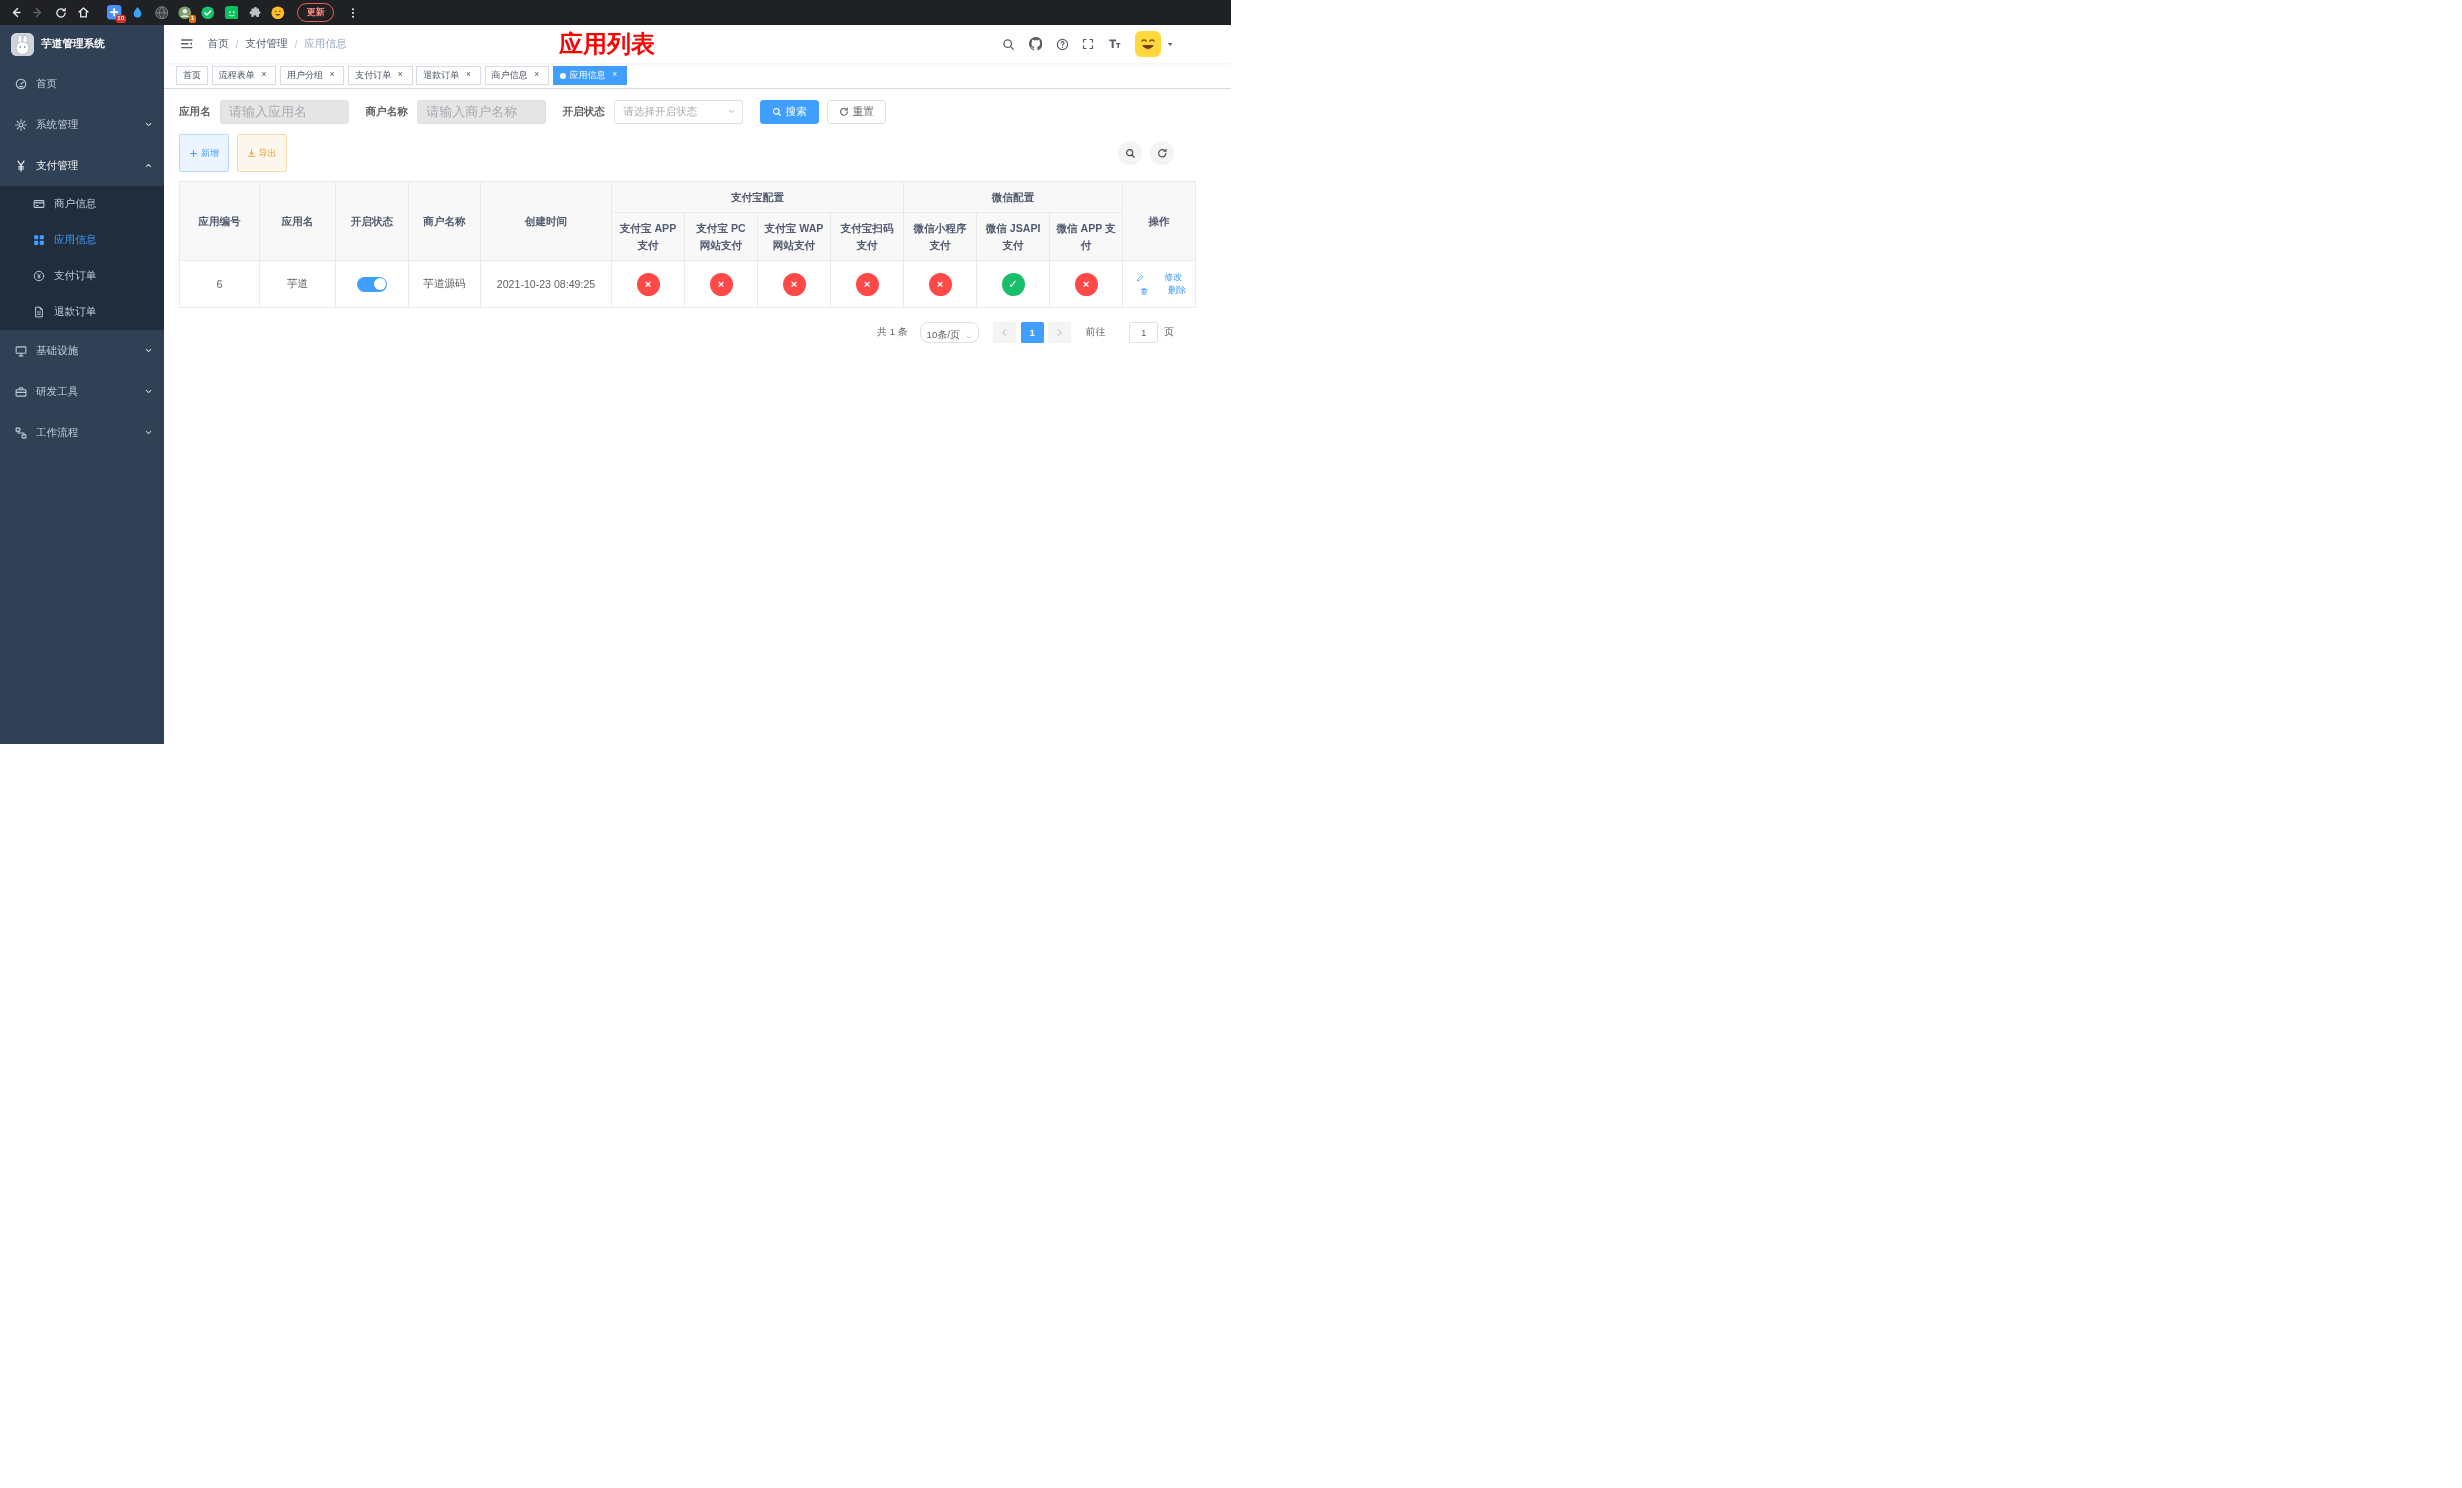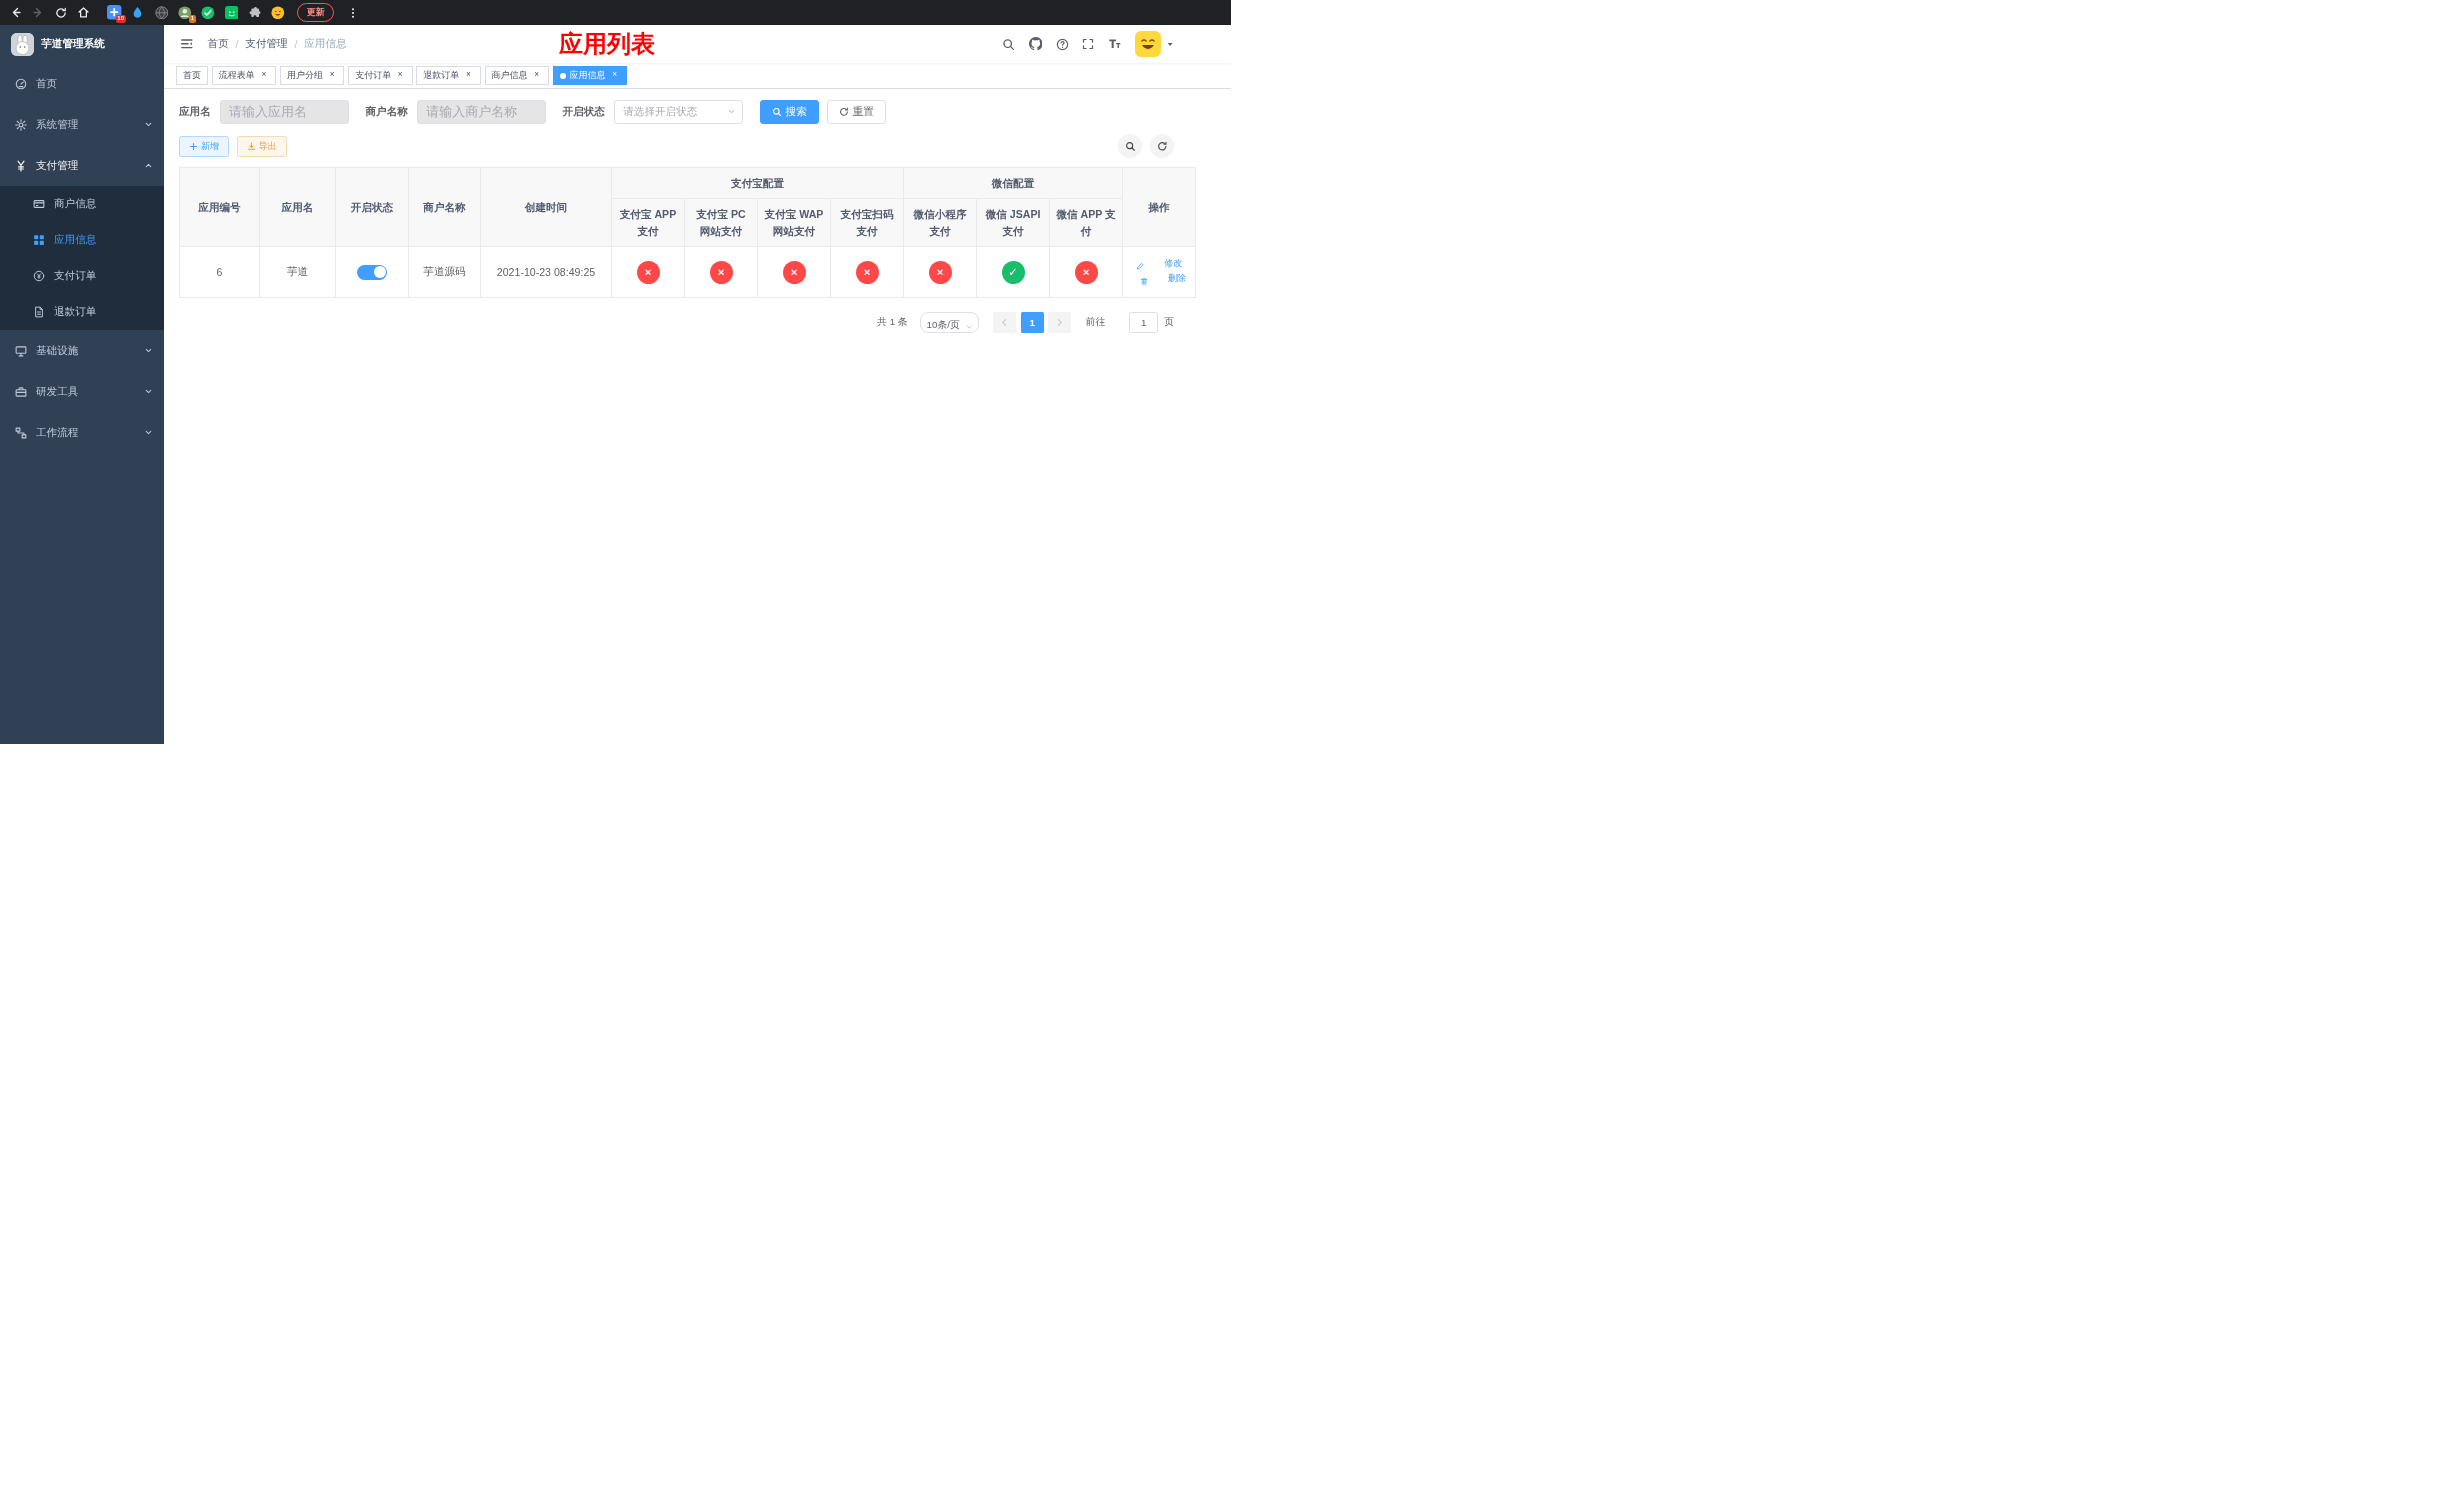--- a/index.html
+++ b/index.html
@@ -65,39 +65,39 @@
   .filter-label{font-weight:bold;color:#606266;margin-right:9px;font-size:10.6px;white-space:nowrap}
   .el-input{width:129px;height:24px;border:0.8px solid #dcdfe6;border-radius:3px;padding:0 8.3px;font-size:13px;color:#606266;outline:none;background:#e5e5e5}
   .el-input::placeholder{color:#a8abb2}
   .el-select{width:129px;height:24px;border:0.8px solid #dcdfe6;border-radius:3px;padding:0 19.7px 0 8.3px;font-size:10.6px;color:#a8abb2;background:#fff;display:flex;align-items:center;position:relative;cursor:pointer}
   .el-select .caret{position:absolute;right:6px;color:#c0c4cc}
   .btn{height:24px;border-radius:3px;padding:0 11.4px;font-size:10.6px;display:inline-flex;align-items:center;gap:3.8px;cursor:pointer;border:0.8px solid transparent;white-space:nowrap}
   .btn-primary{background:#409eff;border-color:#409eff;color:#fff;margin-right:7.6px}
   .btn-default{background:#fff;border-color:#dcdfe6;color:#606266}
 
   .toolbar-row{display:flex;align-items:center;margin-bottom:9px}
-  .btn-sm{height:21px;border-radius:2.3px;padding:4px 9px;font-size:9px;display:inline-flex;align-items:center;gap:3px;cursor:pointer;border:0.8px solid transparent;white-space:nowrap}
+  .btn-sm{height:38px;border-radius:2.3px;padding:4px 9px;font-size:9px;display:inline-flex;align-items:center;gap:3px;cursor:pointer;border:0.8px solid transparent;white-space:nowrap}
   .btn-plain-primary{color:#409eff;background:#ecf5ff;border-color:#b3d8ff;margin-right:7.6px}
   .btn-plain-warning{color:#e6a23c;background:#fdf6ec;border-color:#f5dab1}
   .right-tools{margin-left:auto;display:flex;align-items:center;gap:7.6px}
   .circle-btn{width:24px;height:24px;border-radius:50%;background:#f4f4f5;display:flex;align-items:center;justify-content:center;color:#46494d;cursor:pointer}
 
   
   table.grid{width:100%;border-collapse:collapse;table-layout:fixed}
   .grid th,.grid td{border:0.8px solid #e8eaec;text-align:center;vertical-align:middle}
   .grid th{background:#f8f8f9;color:#515a6e;font-weight:bold;font-size:10.6px;padding:6.8px 6px;line-height:16.7px}
   .grid td{color:#606266;font-size:10.6px;padding:9.8px 4.5px}
   .status-circle{width:23px;height:23px;border-radius:50%;display:inline-flex;align-items:center;justify-content:center;color:#fff;font-size:11.4px;font-weight:bold;line-height:1}
   .status-circle.fail{background:#ff4949}
   .status-circle.ok{background:#19be6b}
   .switch{width:30px;height:15px;border-radius:7.6px;background:#dcdfe6;position:relative;display:inline-block;cursor:pointer;vertical-align:middle}
   .switch::after{content:"";position:absolute;width:12px;height:12px;border-radius:50%;background:#fff;top:1.5px;left:1.5px}
   .switch.on{background:#409eff}
   .switch.on::after{left:16.7px}
-  .op-link{color:#409eff;font-size:9px;cursor:pointer;display:inline-flex;align-items:flex-end;gap:20px;white-space:nowrap}
+  .op-link{color:#409eff;font-size:9px;cursor:pointer;display:inline-flex;align-items:center;gap:20px;white-space:nowrap}
   .op-link + .op-link{margin-left:7.6px}
 
   
   .pagination{margin-top:13.6px;display:flex;justify-content:flex-end;align-items:center;font-size:9.8px;color:#606266}
   .pg-total{margin-right:12px;white-space:nowrap}
   .pg-size{height:21px;border:0.8px solid #dcdfe6;border-radius:8px;padding:12px 18px 0 6px;display:flex;align-items:flex-end;position:relative;margin-right:12px;cursor:pointer;white-space:nowrap}
   .pg-size .caret{position:absolute;right:4.5px;color:#c0c4cc}
   .pg-btn{min-width:23px;height:21px;background:#f4f4f5;border:none;border-radius:1.5px;display:inline-flex;align-items:center;justify-content:center;color:#c0c4cc;cursor:pointer;margin:0 2.3px;font-size:9.8px}
   .pg-btn.active{background:#409eff;color:#fff;font-weight:bold}
   .pg-goto-label{margin:0 24px 0 12px;white-space:nowrap}

